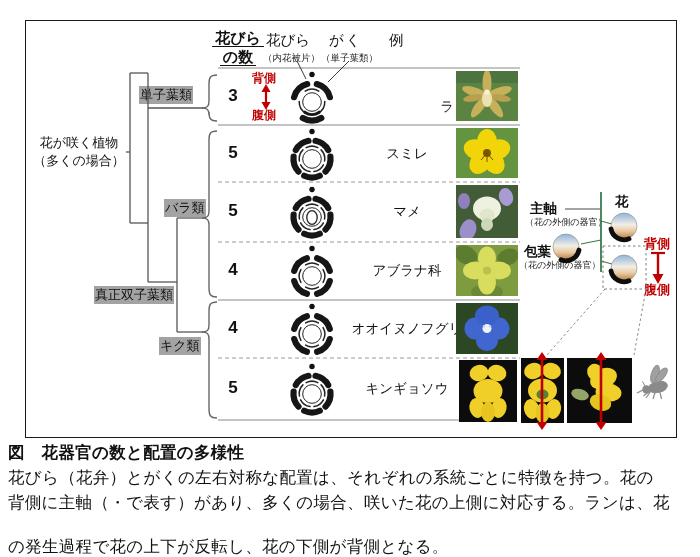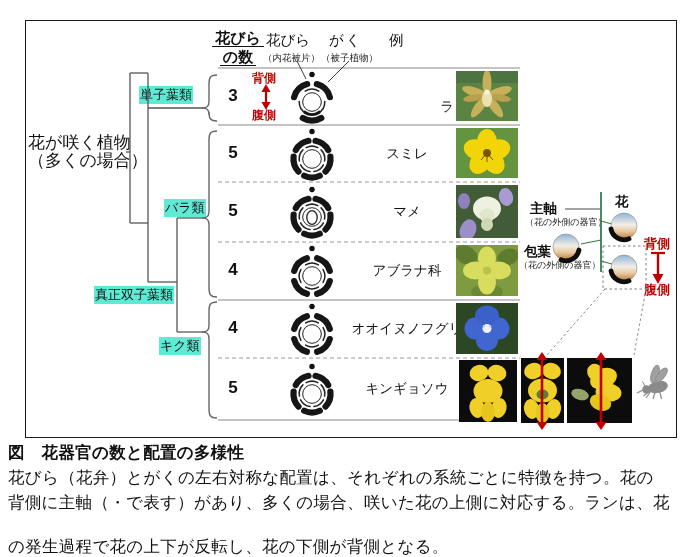--- a/index.html
+++ b/index.html
@@ -1,21 +1,21 @@
 <!DOCTYPE html>
 <html><head>
 <meta charset="utf-8">
 <style>
   html,body{margin:0;padding:0;background:#fff;}
   .stage{position:relative;width:700px;height:557px;background:#fff;overflow:hidden;
          font-family:"Liberation Sans","DejaVu Sans",sans-serif;color:#111;}
   .abs{position:absolute;white-space:nowrap;}
   .b{font-weight:bold;}
   .red{color:#c00000;}
-  .treelbl{font-size:13px;background:#5eead4;padding:0 1px;}
+  .treelbl{font-size:13px;background:#a3a3a3;padding:0 1px;}
   .sub{font-size:9.5px;color:#222;}
   .cap{font-size:16.5px;letter-spacing:0.3px;}
   .hdr1 span{display:block;font-weight:bold;font-size:15px;border-bottom:1.7px solid #111;line-height:17px;}
   svg{display:block;}
   #overlay{position:absolute;left:0;top:0;pointer-events:none;}
   .border-box{position:absolute;border:1.6px solid #1a1a1a;}
 </style>
 </head>
 <body>
 
@@ -23,24 +23,24 @@
 
   <div class="border-box" style="left:25px;top:20px;width:650px;height:416px;"></div>
 
   <div class="abs hdr1" style="left:212px;top:29px;width:52px;text-align:center;">
     <span>花びら</span>
     <span style="margin:1px auto 0;width:36px;">の数</span>
   </div>
   <div class="abs" style="left:266px;top:31px;font-size:14.5px;">花びら</div>
   <div class="abs sub" style="left:263px;top:52px;">（内花被片）</div>
   <div class="abs" style="left:329px;top:31px;font-size:14.5px;letter-spacing:2px;">がく</div>
-  <div class="abs sub" style="left:321px;top:52px;">（被子植物）</div>
+  <div class="abs sub" style="left:321px;top:52px;">（単子葉類）</div>
   <div class="abs" style="left:389px;top:31px;font-size:14.5px;">例</div>
 
-  <div class="abs" style="left:28px;top:134px;width:102px;text-align:center;font-size:17px;line-height:18px;">
+  <div class="abs" style="left:28px;top:134px;width:102px;text-align:center;font-size:13px;line-height:18px;">
     <div>花が咲く植物</div>
     <div>（多くの場合）</div>
   </div>
   <div class="abs treelbl" style="left:139px;top:86px;">単子葉類</div>
   <div class="abs treelbl" style="left:164px;top:199px;">バラ類</div>
   <div class="abs treelbl" style="left:94px;top:286px;">真正双子葉類</div>
   <div class="abs treelbl" style="left:159px;top:337px;">キク類</div>
 
   <div class="abs b red" style="left:252px;top:70px;font-size:12px;">背側</div>
   <div class="abs b red" style="left:252px;top:107px;font-size:12px;">腹側</div>

